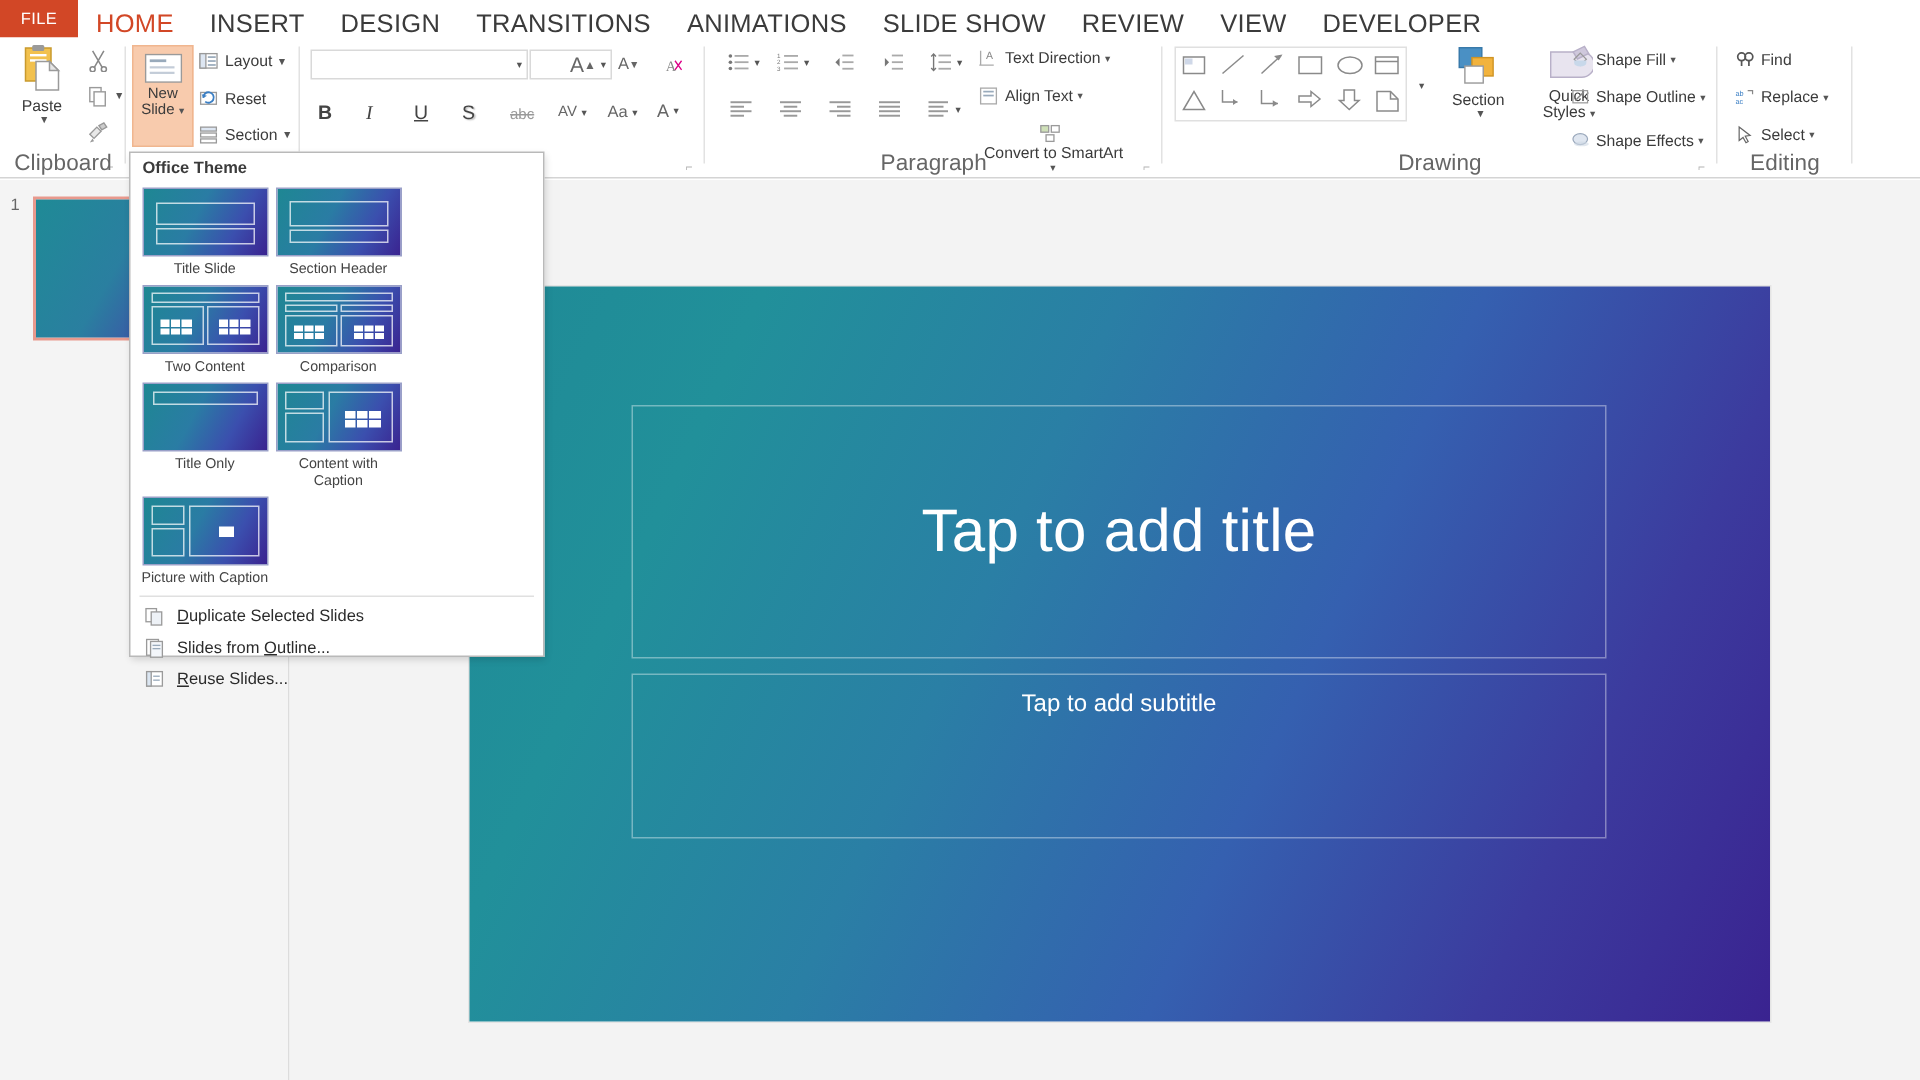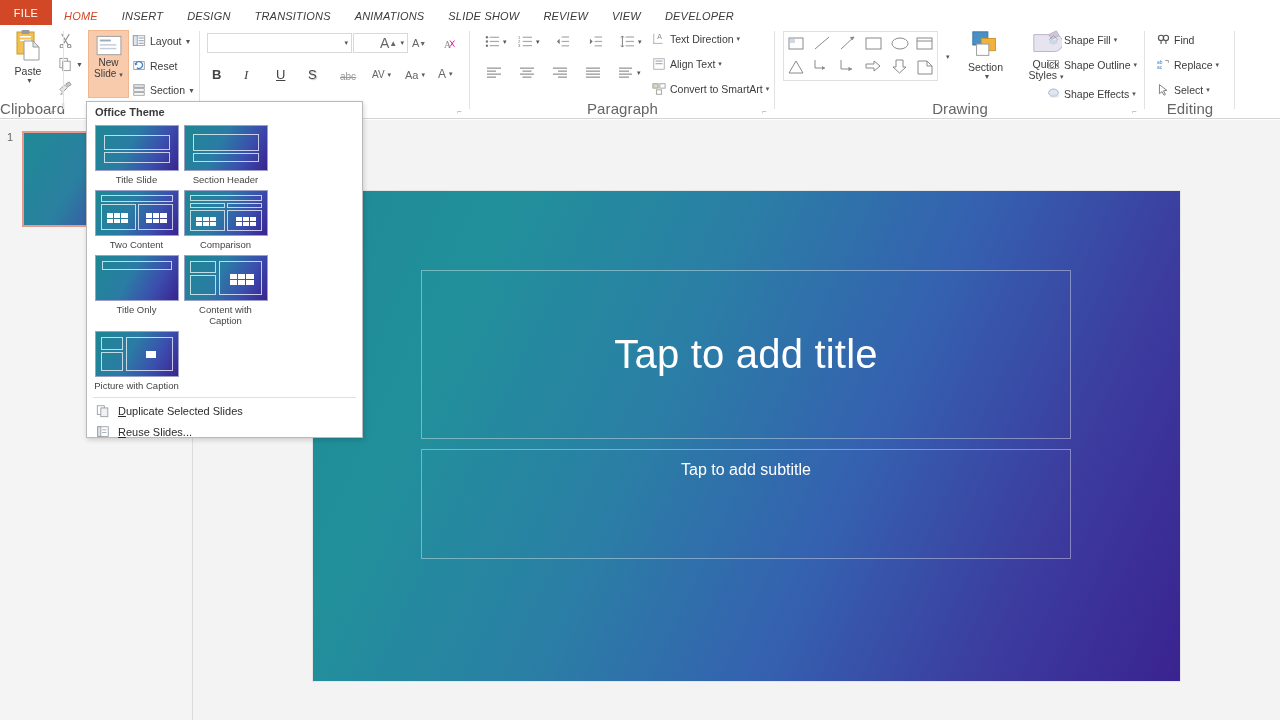--- a/index.html
+++ b/index.html
@@ -17,23 +17,23 @@
     background: #ffffff;
     display: flex; align-items: stretch;
   }
   .tab-file {
     width: 52px; background: #D24726; color: #ffffff;
     font-size: 11px; letter-spacing: .3px;
     display: flex; align-items: center; justify-content: center;
     cursor: default;
   }
   .tab {
-    padding: 16px 12px; font-size: 11px; color: #3b3b3b;
+    padding: 16px 12px; font-size: 17px; color: #3b3b3b;
     display: flex; align-items: center; justify-content: center;
-    letter-spacing: .2px; cursor: default; background: transparent; font-style: italic;
+    letter-spacing: .2px; cursor: default; background: transparent;
   }
   .tab.active { color: #D24726; background: #ffffff; }
 
   
   .ribbon {
     position: absolute; top: 25px; left: 0; width: 1280px; height: 94px;
     background: #ffffff;
     border-bottom: 1px solid #d4d4d4;
   }
   .grp { position: absolute; top: 0; height: 94px; }
@@ -182,21 +182,21 @@
   <div class="tab">TRANSITIONS</div>
   <div class="tab">ANIMATIONS</div>
   <div class="tab">SLIDE SHOW</div>
   <div class="tab">REVIEW</div>
   <div class="tab">VIEW</div>
   <div class="tab">DEVELOPER</div>
 </div>
 
 <div class="ribbon">
 
-  <div class="grp" style="left:0; width:64px;">
+  <div class="grp" style="left:0; width:84px;">
     <div class="paste-btn">
       <span class="ico">
         <svg width="30" height="34" viewBox="0 0 30 34">
           <rect x="4" y="3" width="17" height="22" fill="#F2C14E" stroke="#C99A2E"></rect>
           <rect x="8.5" y="1" width="8" height="4" rx="1" fill="#9a9a9a"></rect>
           <rect x="7" y="7" width="11" height="1.6" fill="#fff"></rect>
           <rect x="7" y="10.5" width="11" height="1.6" fill="#fff"></rect>
           <path d="M11 12 h9 l6 6 v13 h-15 z" fill="#ffffff" stroke="#9a9a9a"></path>
           <path d="M20 12 v6 h6 z" fill="#e6e6e6" stroke="#9a9a9a"></path>
         </svg>
@@ -467,21 +467,21 @@
       <span class="ico">
         <svg width="14" height="14" viewBox="0 0 16 16">
           <rect x="2" y="2" width="12" height="12" fill="#fff" stroke="#aaa"></rect>
           <rect x="4" y="4" width="8" height="1.3" fill="#9ab"></rect>
           <rect x="4" y="7" width="8" height="1.3" fill="#9ab"></rect>
         </svg>
       </span>
       <span class="cap">Align Text</span>
       <span class="caret">▾</span>
     </div>
-    <div class="rb" style="left:182px; top:57px;">
+    <div class="rb" style="left:182px; top:57px;flex-direction:column;">
       <span class="ico">
         <svg width="14" height="14" viewBox="0 0 16 16">
           <rect x="1" y="2" width="6" height="5" fill="#cfe0b8" stroke="#9a9a9a"></rect>
           <rect x="9" y="2" width="6" height="5" fill="#fff" stroke="#9a9a9a"></rect>
           <rect x="5" y="9" width="6" height="5" fill="#fff" stroke="#9a9a9a"></rect>
         </svg>
       </span>
       <span class="cap">Convert to SmartArt</span>
       <span class="caret">▾</span>
     </div>
@@ -770,20 +770,31 @@
   <div class="dd-item">
     <span class="mi-ico">
       <svg width="14" height="14" viewBox="0 0 16 16">
         <rect x="1.5" y="2" width="8" height="10" fill="#fff" stroke="#9a9a9a"></rect>
         <rect x="5.5" y="4.5" width="8" height="10" fill="#eef2f7" stroke="#9a9a9a"></rect>
       </svg>
     </span>
     <span><span class="acc">D</span>uplicate Selected Slides</span>
   </div>
 
+  <div class="dd-item">
+    <span class="mi-ico">
+      <svg width="14" height="14" viewBox="0 0 16 16">
+        <rect x="2" y="1.5" width="9" height="12" fill="#fff" stroke="#9a9a9a"></rect>
+        <rect x="5" y="3" width="9" height="12" fill="#f3f6fa" stroke="#9a9a9a"></rect>
+        <rect x="6.5" y="5.5" width="6" height="1" fill="#9ab"></rect>
+        <rect x="6.5" y="8" width="6" height="1" fill="#9ab"></rect>
+      </svg>
+    </span>
+    <span>Slides from <span class="acc">O</span>utline...</span>
+  </div>
 
   <div class="dd-item">
     <span class="mi-ico">
       <svg width="14" height="14" viewBox="0 0 16 16">
         <rect x="2" y="2" width="12" height="11" fill="#fff" stroke="#9a9a9a"></rect>
         <rect x="2" y="2" width="3.5" height="11" fill="#dbe6f2" stroke="#9a9a9a"></rect>
         <rect x="7" y="5" width="5" height="1" fill="#9ab"></rect>
         <rect x="7" y="8" width="5" height="1" fill="#9ab"></rect>
       </svg>
     </span>

